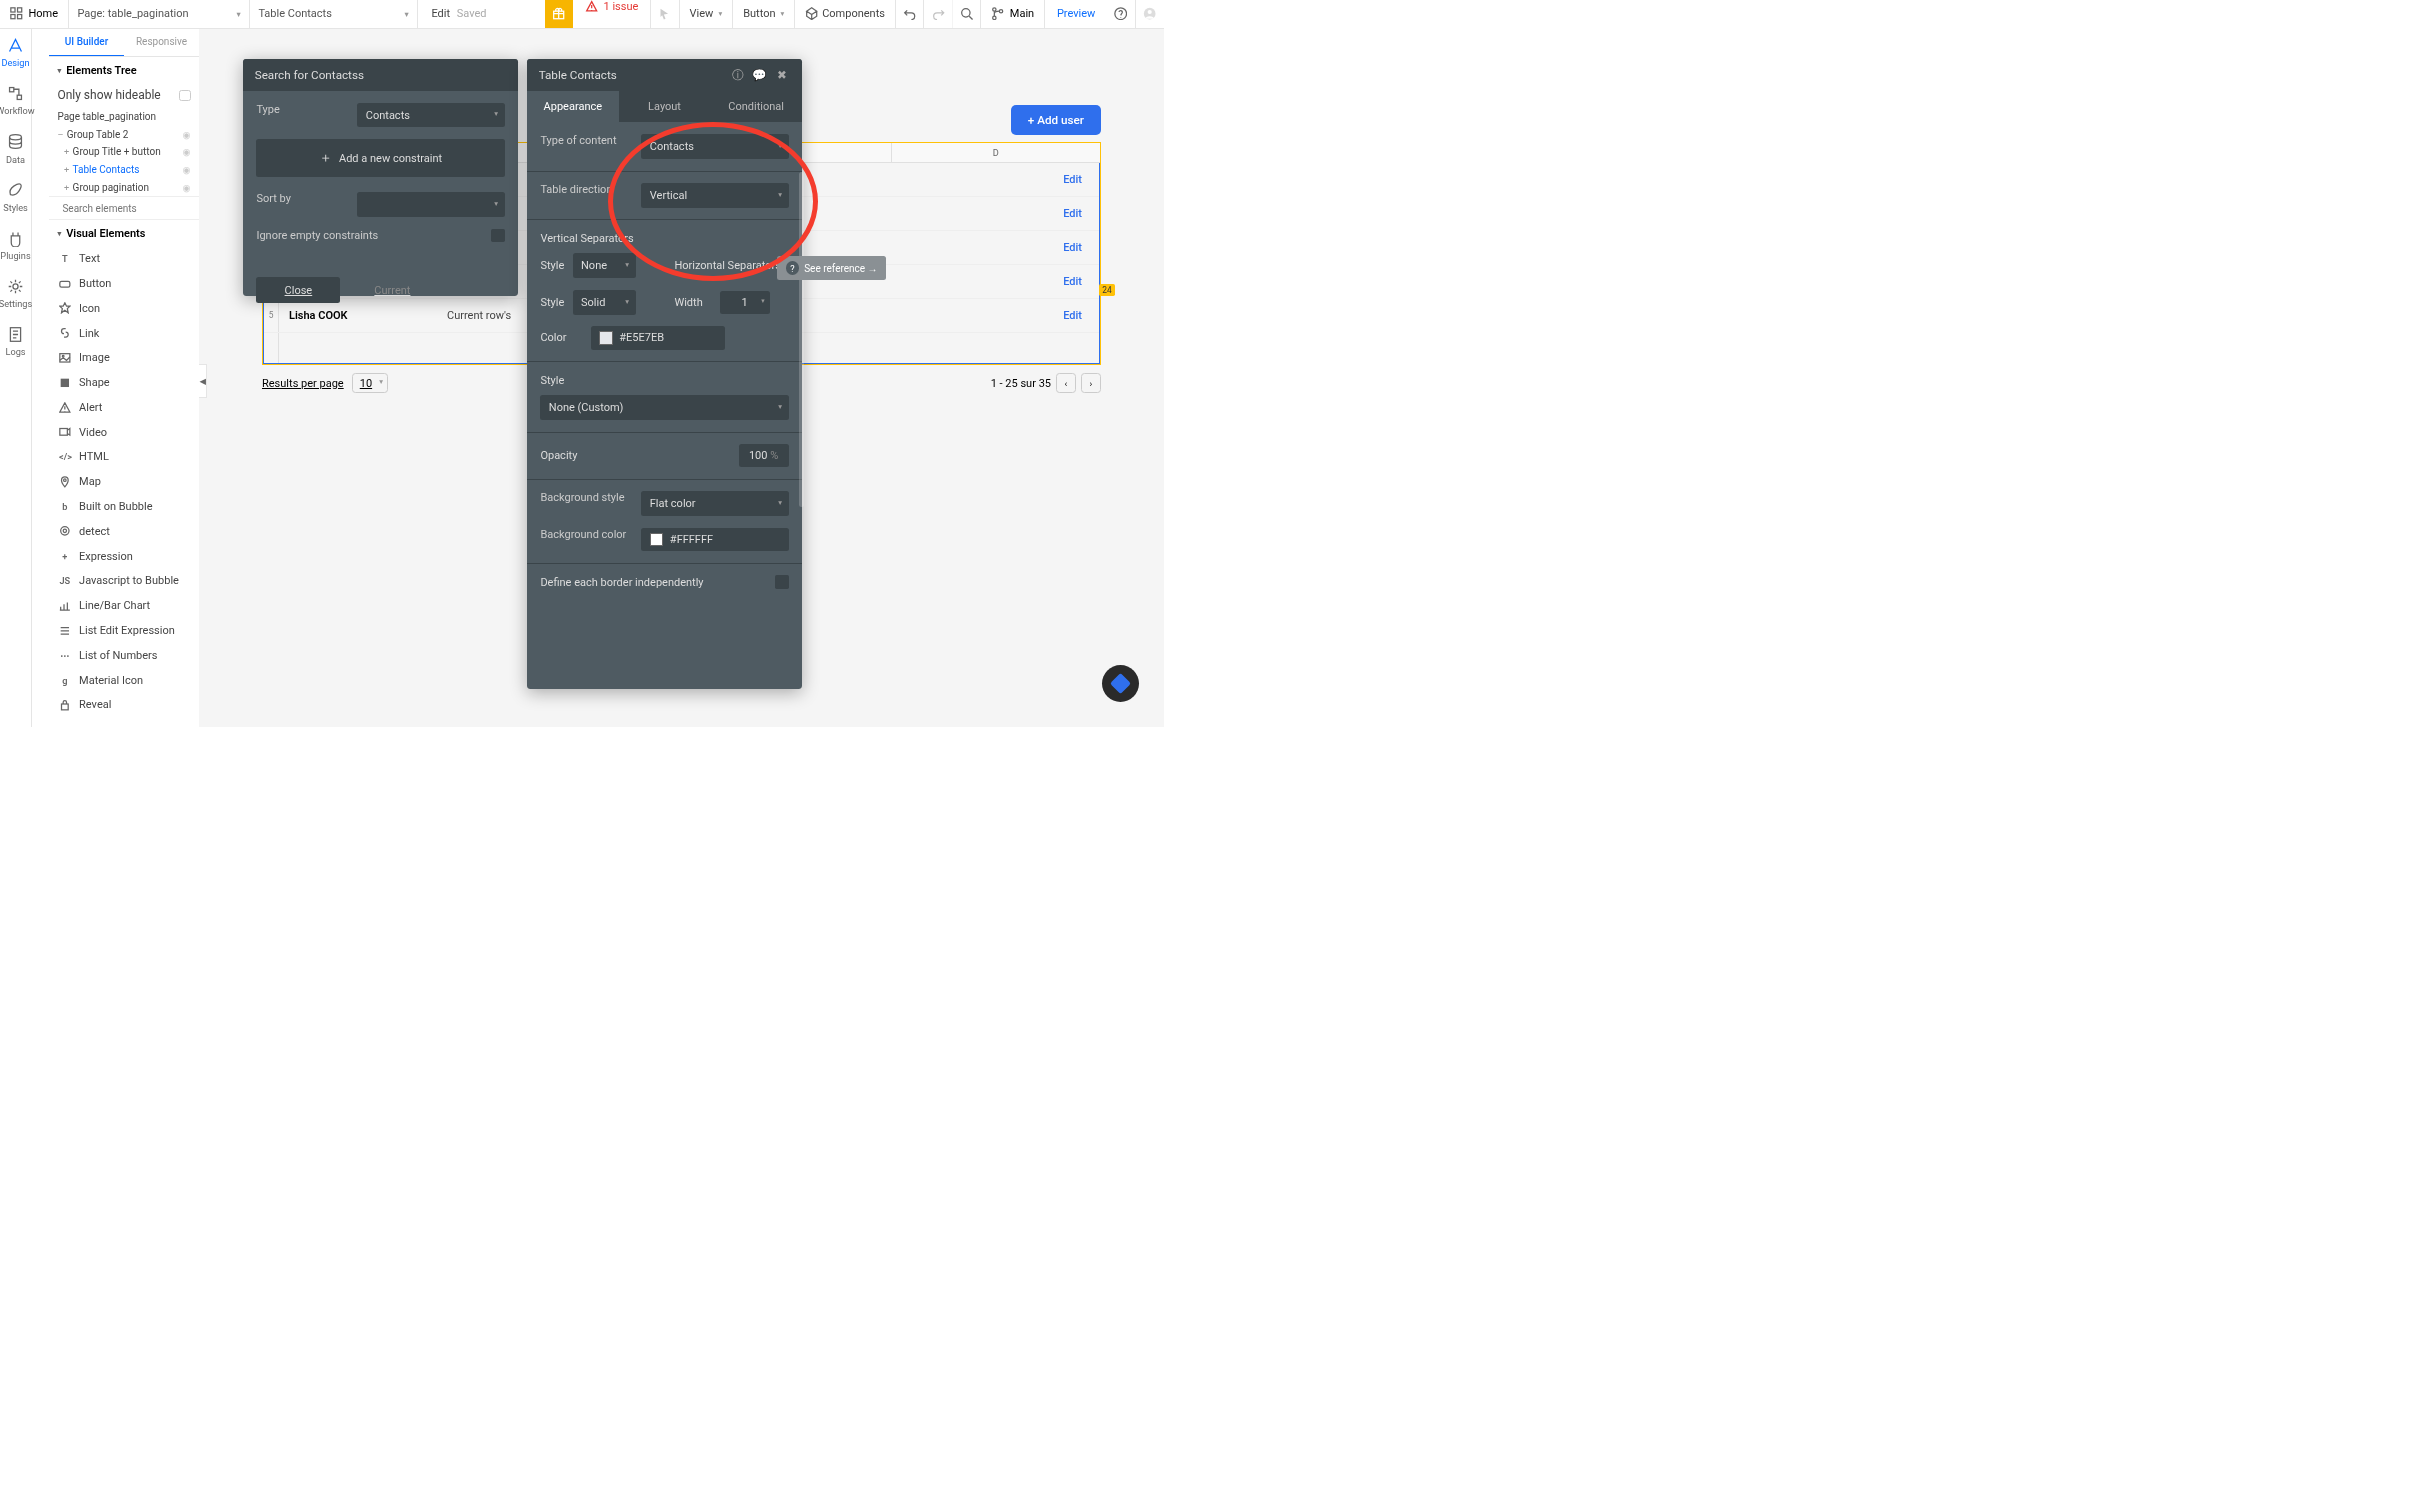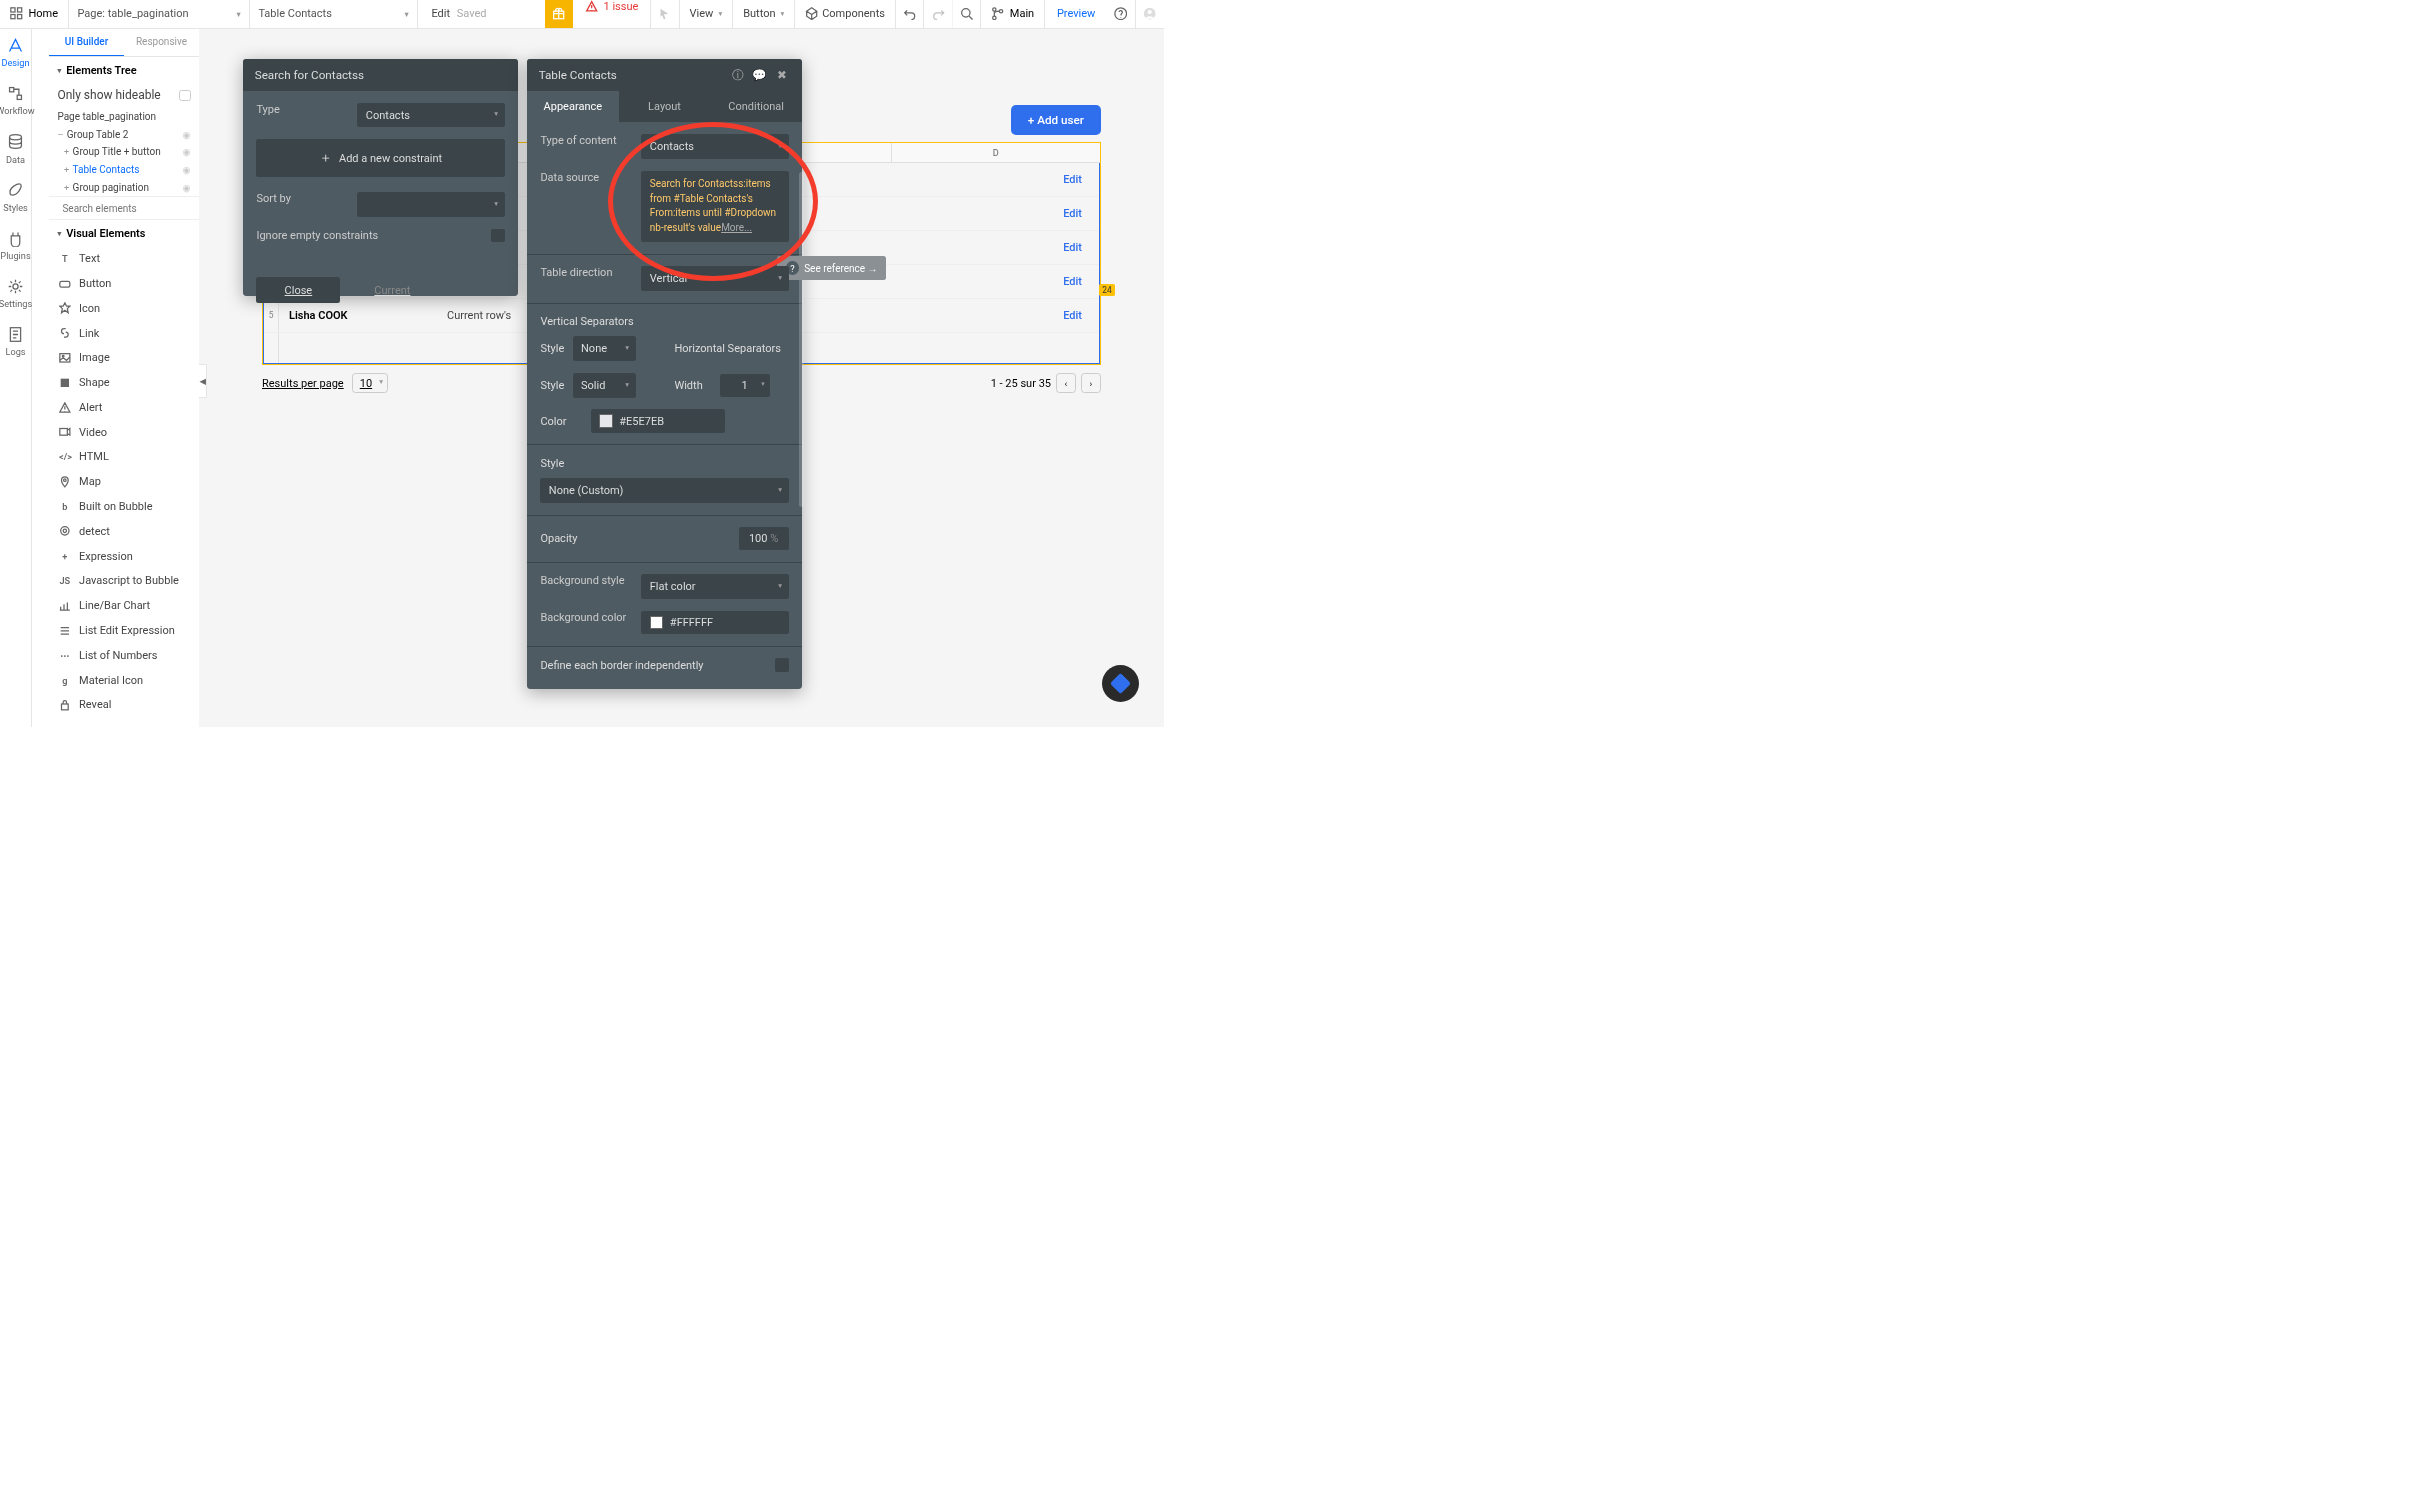--- a/index.html
+++ b/index.html
@@ -530,28 +530,20 @@
     <div class="ptab">Conditional</div>
   </div>
   <div class="panel-body" style="position:relative">
     <div class="scroll-hint"></div>
     <div class="prow">
       <div class="plabel">Type of content</div>
       <div class="pctrl">
           <div class="dd">Contacts</div>
         </div>
     </div>
-    <div class="prow" style="align-items:flex-start">
-      <div class="plabel">Data source</div>
-      <div class="pctrl">
-        <div class="datasource-box">
-          <span>Search for Contactss:items from #Table Contacts's From:items until #Dropdown nb-result's value</span><span class="more">More...</span>
-        </div>
-      </div>
-    </div>
     <div class="see-ref">
       <span class="q">?</span>
       <span>See reference →</span>
     </div>
     <div class="divider"></div>
     <div class="prow">
       <div class="plabel">Table direction</div>
       <div class="pctrl">
           <div class="dd">Vertical</div>
         </div>

